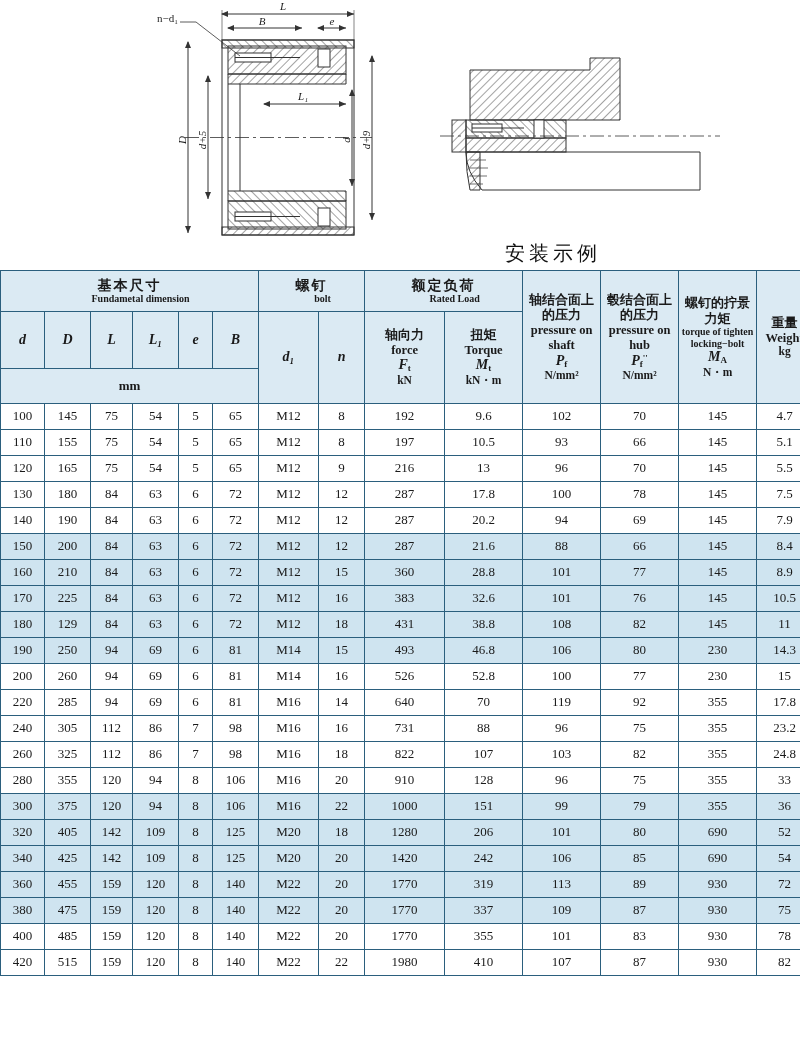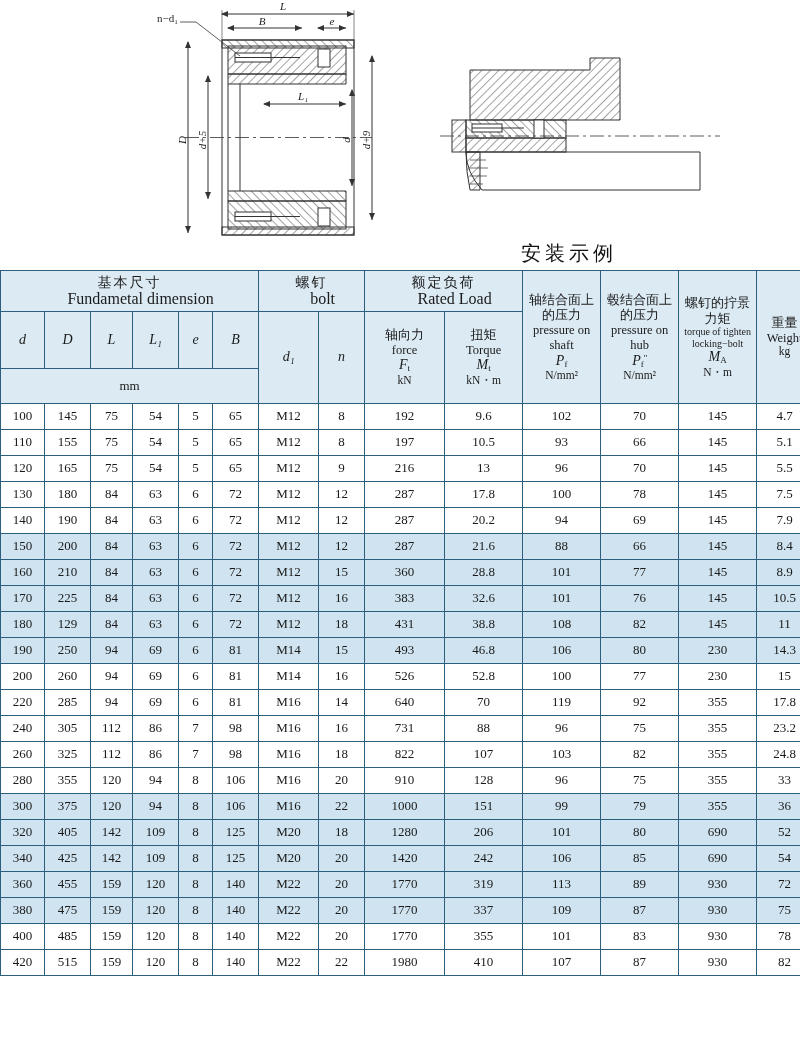--- a/index.html
+++ b/index.html
@@ -17,46 +17,45 @@
     width:800px;height:270px;position:relative;
   }
   .drawing-svg{display:block;}
   .caption-cn{
     position:absolute;
     left:505px;top:240px;
     font-size:20px;
     letter-spacing:4px;
     font-family:Liberation Sans, sans-serif;
     color:#111;
-    margin-left:16px;
   }
 
   
   table.spec{
     border-collapse:collapse;
     width:772px;
     margin:0 auto;
     table-layout:fixed;
   }
   table.spec td, table.spec th{
     border:1px solid #2b5f7d;
     text-align:center;
     vertical-align:middle;
     font-size:13px;
     padding:0;
     line-height:1.15;
   }
   thead td{
     background:#dbeaf3;
-    font-weight:normal;
+    font-weight:bold;
   }
   .hdr-cn{font-family:"DejaVu Sans", sans-serif;font-size:13px;display:block;}
   .hdr-en{font-family:"Liberation Serif", serif;font-size:12.5px;display:block;}
   .hdr-big-cn{font-family:"DejaVu Sans", sans-serif;font-size:14px;display:block;letter-spacing:2px;}
-  .hdr-big-en{font-family:"Liberation Serif", serif;font-size:16px;display:block;padding-left:22px;}
+  .hdr-big-en{font-family:"Liberation Serif", serif;font-size:10px;display:block;padding-left:22px;}
   .sym{font-style:italic;font-family:"Liberation Serif", serif;font-size:14px;}
   .sub{font-size:9px;vertical-align:-2px;}
   .sup{font-size:9px;vertical-align:4px;}
   .unit{font-size:11.5px;display:block;}
   .unit-mm{font-size:13px;}
 
   tbody td{height:25px;background:#ffffff;}
   tbody tr.band td{background:#cfe4f0;}
 
   col.c-d{width:44px;}

